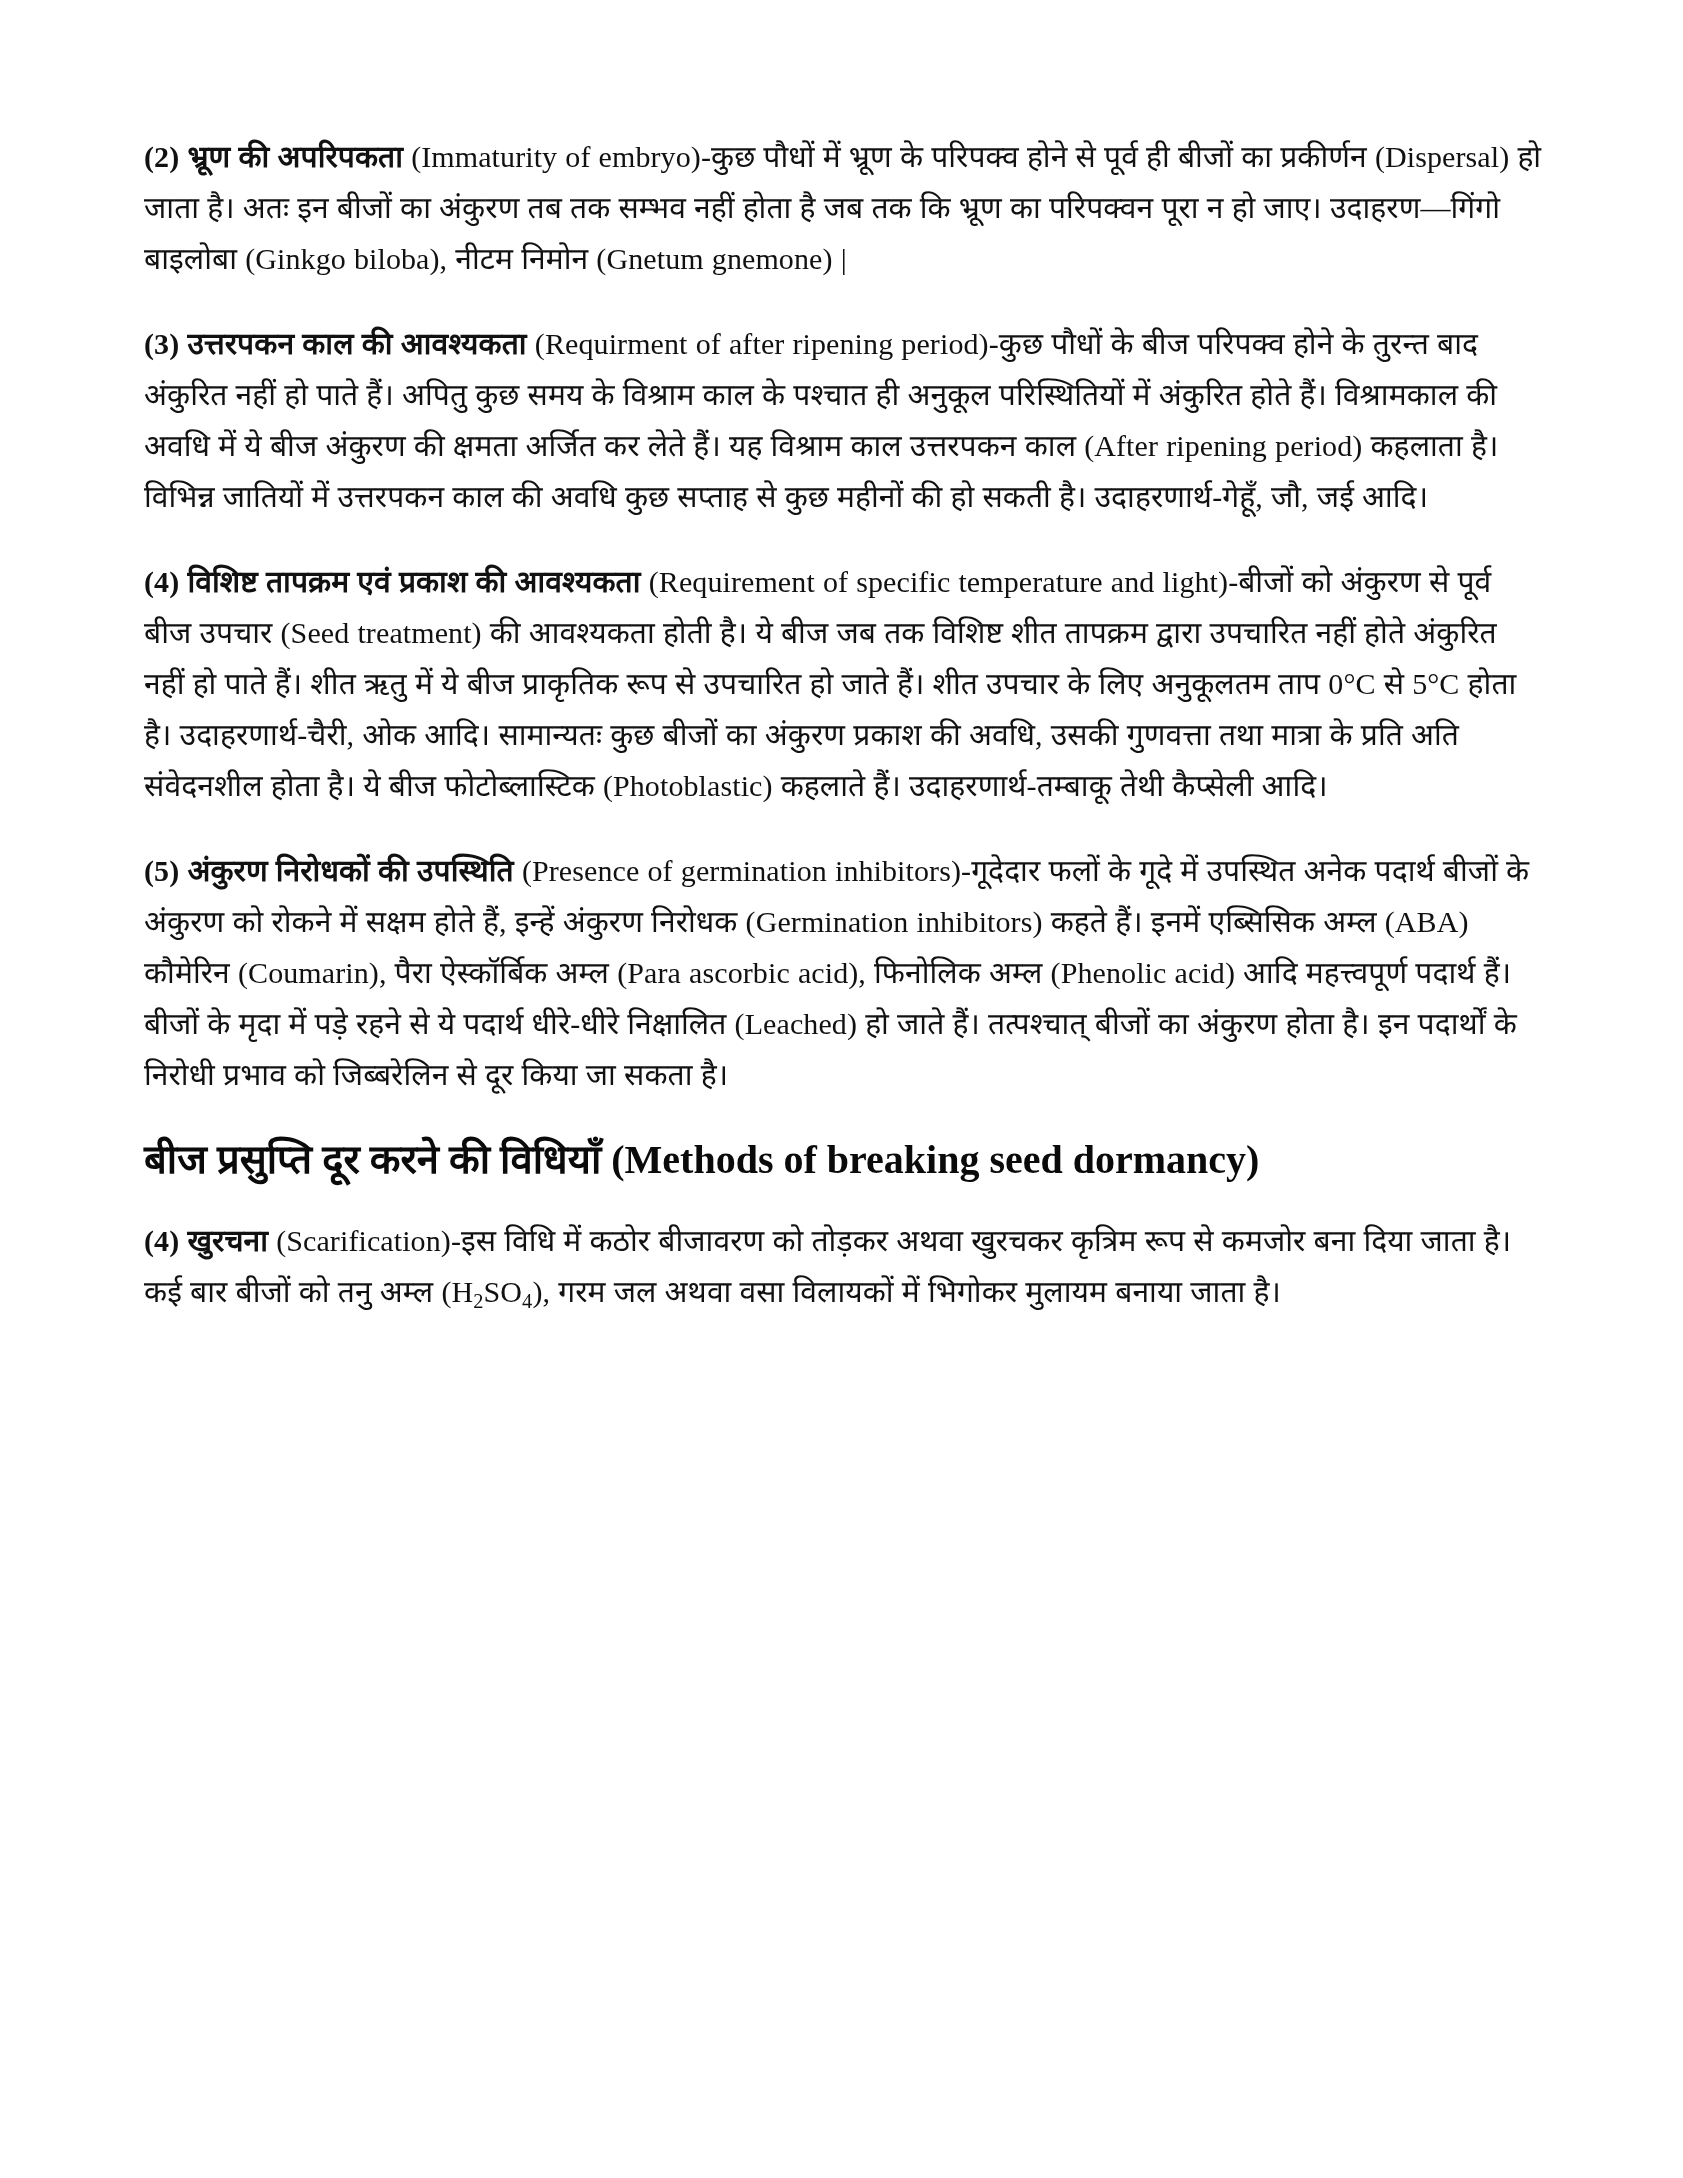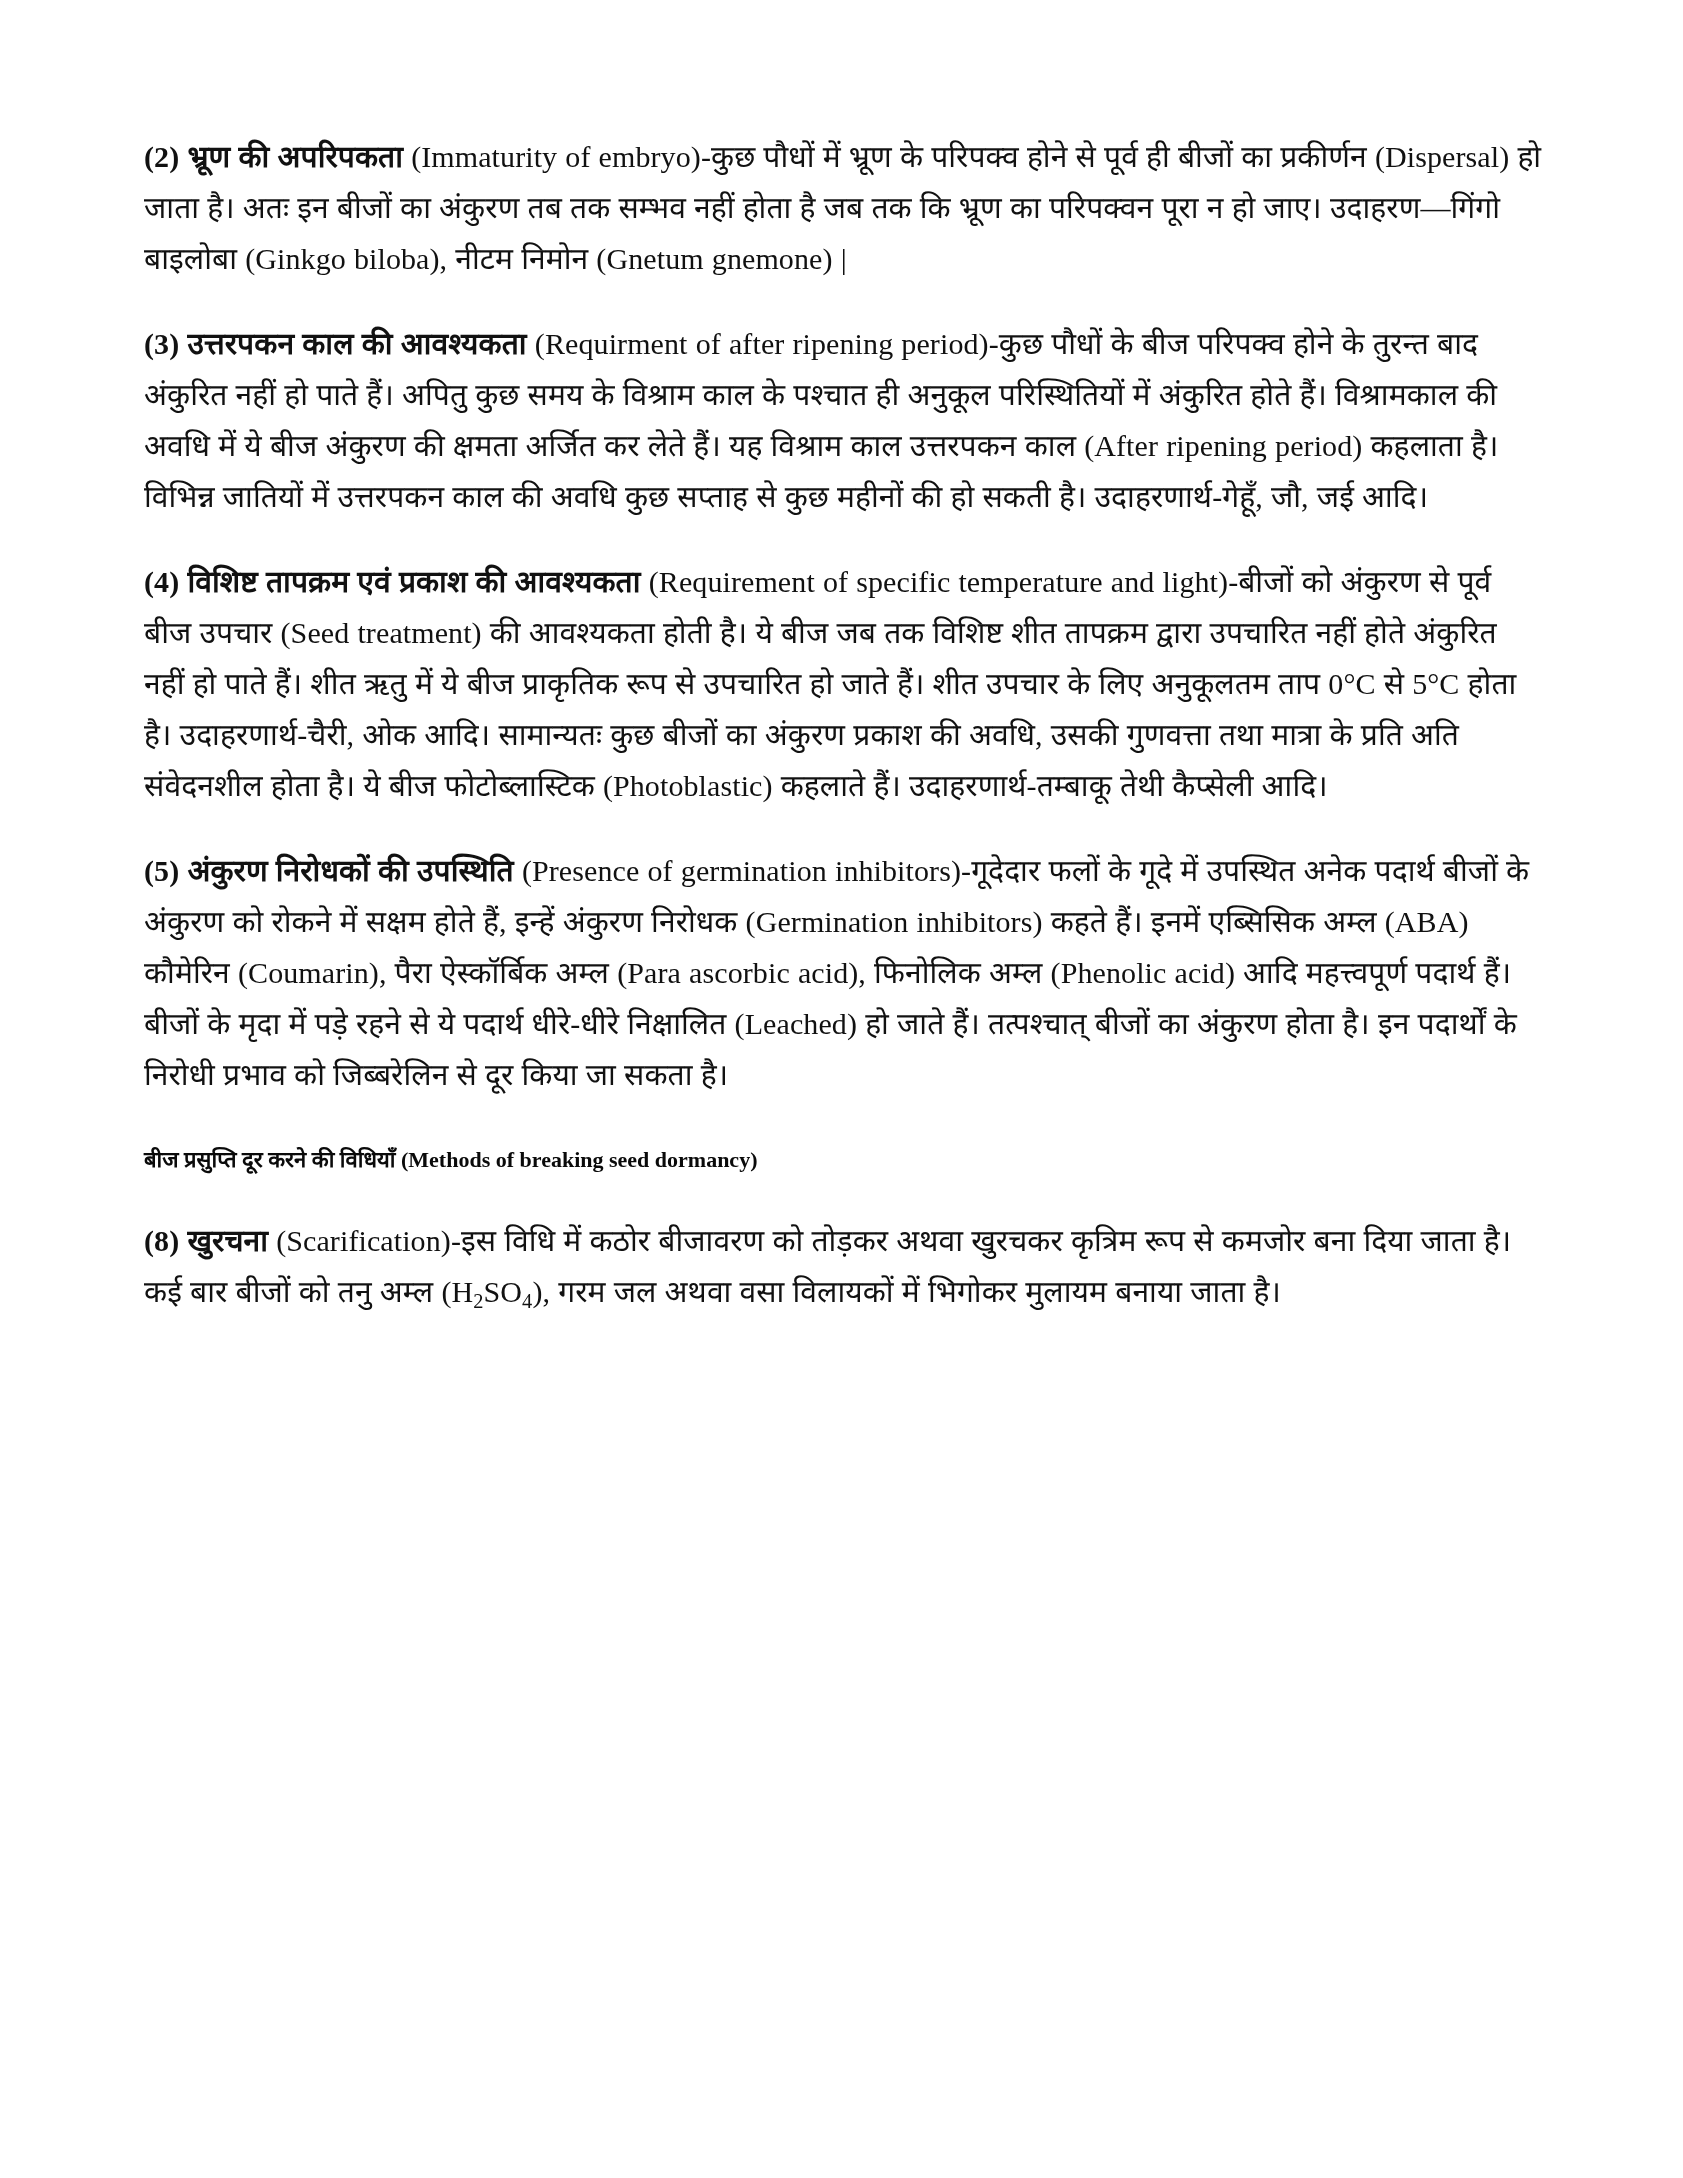--- a/index.html
+++ b/index.html
@@ -31,21 +31,21 @@
     word-spacing: 0.5px;
     color: #111;
     max-width: 1401px;
   }
   .para:last-child { margin-bottom: 0; }
 
   .lead {
     font-weight: bold;
   }
   .heading {
-    font-size: 22px;
+    font-size: 40px;
     line-height: 51px;
     font-weight: bold;
     margin: 0 0 30px 0;
     max-width: 1401px;
   }
   .intro {
     margin-bottom: 36px;
   }
   sub {
     font-size: 0.68em;
@@ -73,18 +73,18 @@
   <p class="para">
     <span class="lead">(5) अंकुरण निरोधकों की उपस्थिति</span><span> (Presence of germination inhibitors)-गूदेदार फलों के गूदे में उपस्थित अनेक पदार्थ बीजों के अंकुरण को रोकने में सक्षम होते हैं, इन्हें अंकुरण निरोधक (Germination inhibitors) कहते हैं। इनमें एब्सिसिक अम्ल (ABA) कौमेरिन (Coumarin), पैरा ऐस्कॉर्बिक अम्ल (Para ascorbic acid), फिनोलिक अम्ल (Phenolic acid) आदि महत्त्वपूर्ण पदार्थ हैं। बीजों के मृदा में पड़े रहने से ये पदार्थ धीरे-धीरे निक्षालित (Leached) हो जाते हैं। तत्पश्चात् बीजों का अंकुरण होता है। इन पदार्थों के निरोधी प्रभाव को जिब्बरेलिन से दूर किया जा सकता है।</span>
   </p>
 
   <h2 class="heading">
     <span>बीज प्रसुप्ति दूर करने की विधियाँ </span><span>(Methods of breaking seed dormancy)</span>
   </h2>
 
 
   <p class="para">
-    <span class="lead">(8) खुरचना</span><span> (Scarification)-इस विधि में कठोर बीजावरण को तोड़कर अथवा खुरचकर कृत्रिम रूप से कमजोर बना दिया जाता है। कई बार बीजों को तनु अम्ल (H</span><sub>2</sub><span>SO</span><sub>4</sub><span>), गरम जल अथवा वसा विलायकों में भिगोकर मुलायम बनाया जाता है।</span>
+    <span class="lead">(4) खुरचना</span><span> (Scarification)-इस विधि में कठोर बीजावरण को तोड़कर अथवा खुरचकर कृत्रिम रूप से कमजोर बना दिया जाता है। कई बार बीजों को तनु अम्ल (H</span><sub>2</sub><span>SO</span><sub>4</sub><span>), गरम जल अथवा वसा विलायकों में भिगोकर मुलायम बनाया जाता है।</span>
   </p>
 
 
 </div>
 
 
 </body></html>

